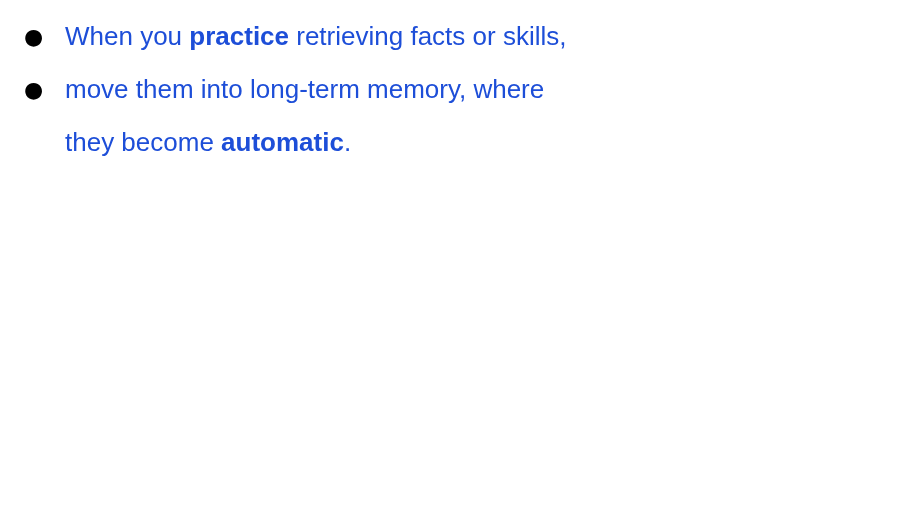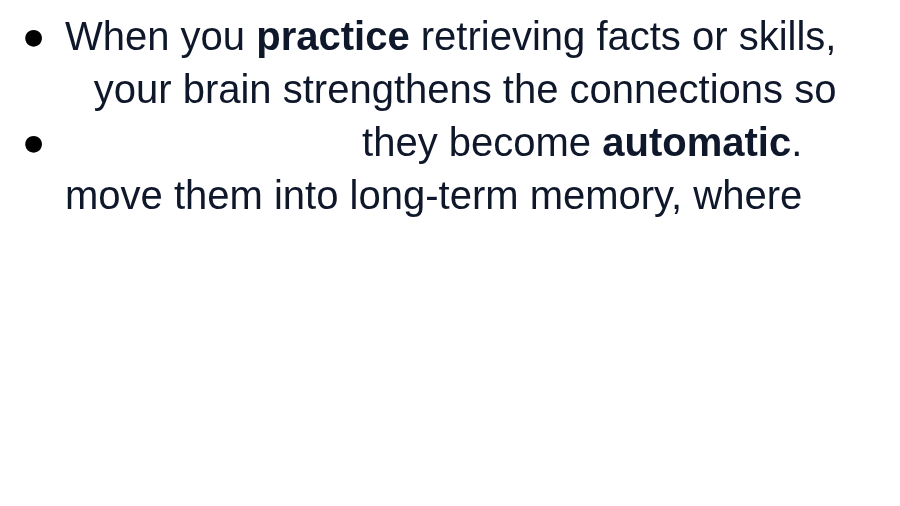--- a/index.html
+++ b/index.html
@@ -27,46 +27,44 @@
   }
   .marker {
     flex: 0 0 41px;
     width: 41px;
     font-size: 22px;
     line-height: 53px;
     font-family: "DejaVu Sans", sans-serif;
     color: #000000;
   }
   .content {
-    font-size: 40px;
+    font-size: 26px;
     line-height: 53px;
-    color: #0f172a;
-    text-align: right;
+    color: #1d4ed8;
   }
   .line {
     white-space: nowrap;
   }
   .b {
     font-weight: 700;
   }
 </style>
 </head>
 <body>
 
 <div class="slide">
 
   <div class="bullet">
     <span class="marker">●</span>
     <div class="content">
       <div class="line"><span>When you </span><span class="b">practice</span><span> retrieving facts or skills,</span></div>
-      <div class="line">your brain strengthens the connections so</div>
     </div>
   </div>
 
   <div class="bullet">
     <span class="marker">●</span>
     <div class="content">
+      <div class="line">move them into long-term memory, where</div>
       <div class="line"><span>they become </span><span class="b">automatic</span><span>.</span></div>
-      <div class="line">move them into long-term memory, where</div>
     </div>
   </div>
 
 </div>
 
 </body></html>

